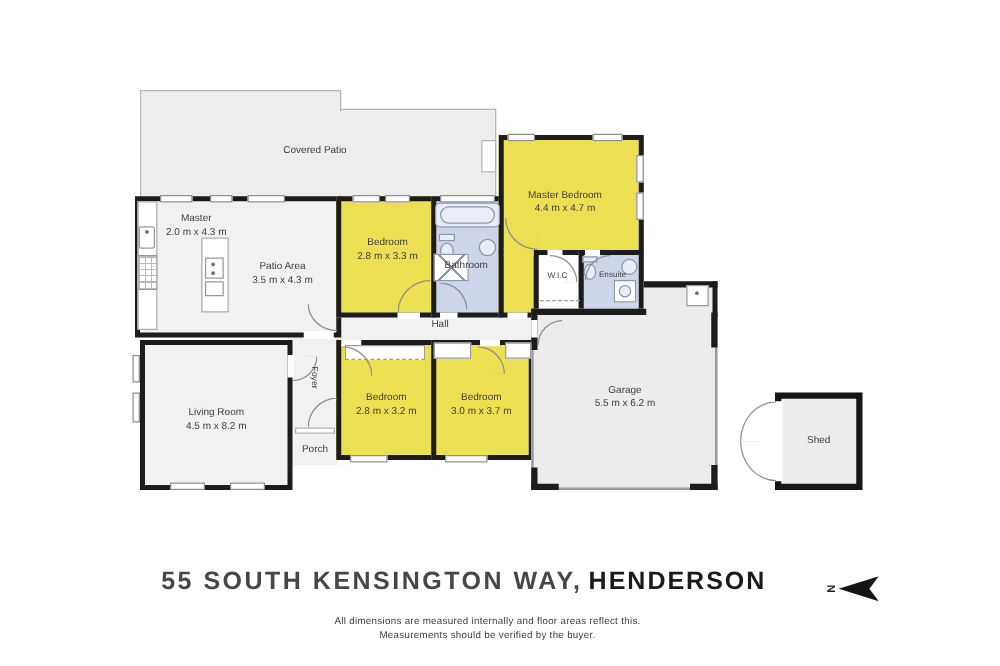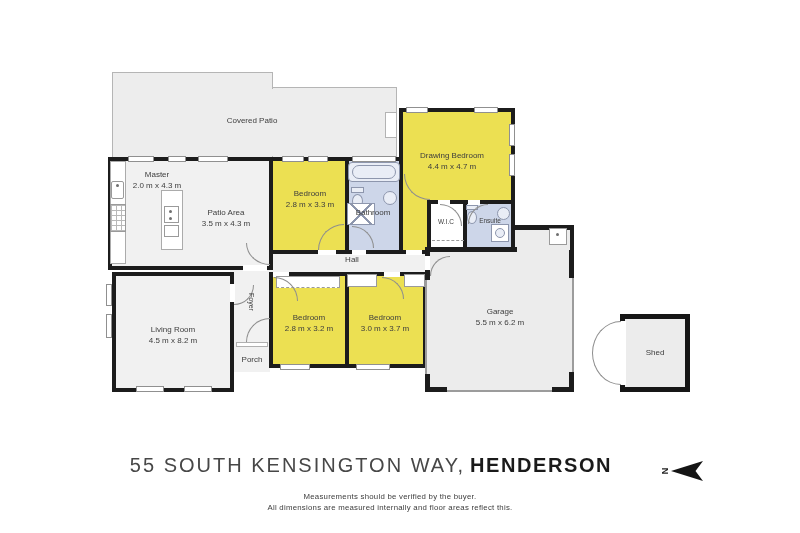--- a/index.html
+++ b/index.html
@@ -40,21 +40,21 @@
      repeating-linear-gradient(90deg,#b9b9b9 0 1px,transparent 1px 5px);}
   .dot{position:absolute;width:3px;height:3px;border-radius:50%;background:#6f6f6f;z-index:6;}
   .dash{position:absolute;border-top:1px dashed #9a9a9a;z-index:5;}
   
   .lbl{position:absolute;transform:translate(-50%,-50%);text-align:center;color:#3d3d3d;
        font-size:8px;line-height:11px;white-space:nowrap;z-index:7;}
   .lbl.sm{font-size:6.5px;line-height:7px;}
   .lbl.rot{transform:translate(-50%,-50%) rotate(90deg);font-size:7px;}
   
   .title{position:absolute;left:0;right:58px;top:454px;text-align:center;z-index:8;}
-  .title .street{font-size:20px;font-weight:400;letter-spacing:2px;color:#474747;}
+  .title .street{font-size:20px;font-weight:700;letter-spacing:2px;color:#474747;}
   .title .suburb{font-size:20px;font-weight:700;letter-spacing:1.6px;color:#1a1a1a;margin-left:5px;}
   .compass{position:absolute;left:662px;top:461px;display:flex;align-items:center;z-index:8;}
   .compass .nletter{display:inline-block;transform:rotate(-90deg);font-size:9px;font-weight:700;color:#222;margin-right:2px;}
   .disc{position:absolute;left:0;right:20px;top:492px;text-align:center;
         font-size:7.8px;line-height:10.6px;color:#3c3c3c;letter-spacing:0.25px;z-index:8;}
   .logo{position:absolute;left:38px;top:458px;width:70px;height:70px;background:#ffe60a;z-index:8;}
   .logo span{position:absolute;left:7px;bottom:7px;font-style:italic;font-weight:700;
              font-size:13px;letter-spacing:-0.2px;color:#43434d;}
 </style>
 </head>
@@ -182,21 +182,21 @@
       <div>3.5 m x 4.3 m</div>
     </div>
   <div class="lbl" style="left:310px;top:199px">
     <div>Bedroom</div>
       <div>2.8 m x 3.3 m</div>
     </div>
   <div class="lbl" style="left:373px;top:212px">
     <div>Bathroom</div>
     </div>
   <div class="lbl" style="left:452px;top:161px">
-    <div>Drawing Bedroom</div>
+    <div>Master Bedroom</div>
       <div>4.4 m x 4.7 m</div>
     </div>
   <div class="lbl sm" style="left:446px;top:221px">
     <div>W.I.C</div>
     </div>
   <div class="lbl sm" style="left:490px;top:220px">
     <div>Ensuite</div>
     </div>
   <div class="lbl" style="left:352px;top:259px">
     <div>Hall</div>
@@ -232,18 +232,18 @@
   </div>
 
   <div class="compass">
     <span class="nletter">N</span>
     <svg width="32" height="20" viewBox="0 0 32 20">
       <polygon points="0,10 32,0 24.5,10 32,20" fill="#151515"></polygon>
     </svg>
   </div>
 
   <div class="disc">
+    <div>All dimensions are measured internally and floor areas reflect this.</div>
     <div>Measurements should be verified by the buyer.</div>
-    <div>All dimensions are measured internally and floor areas reflect this.</div>
   </div>
 
 
 </div>
 
 </body></html>

